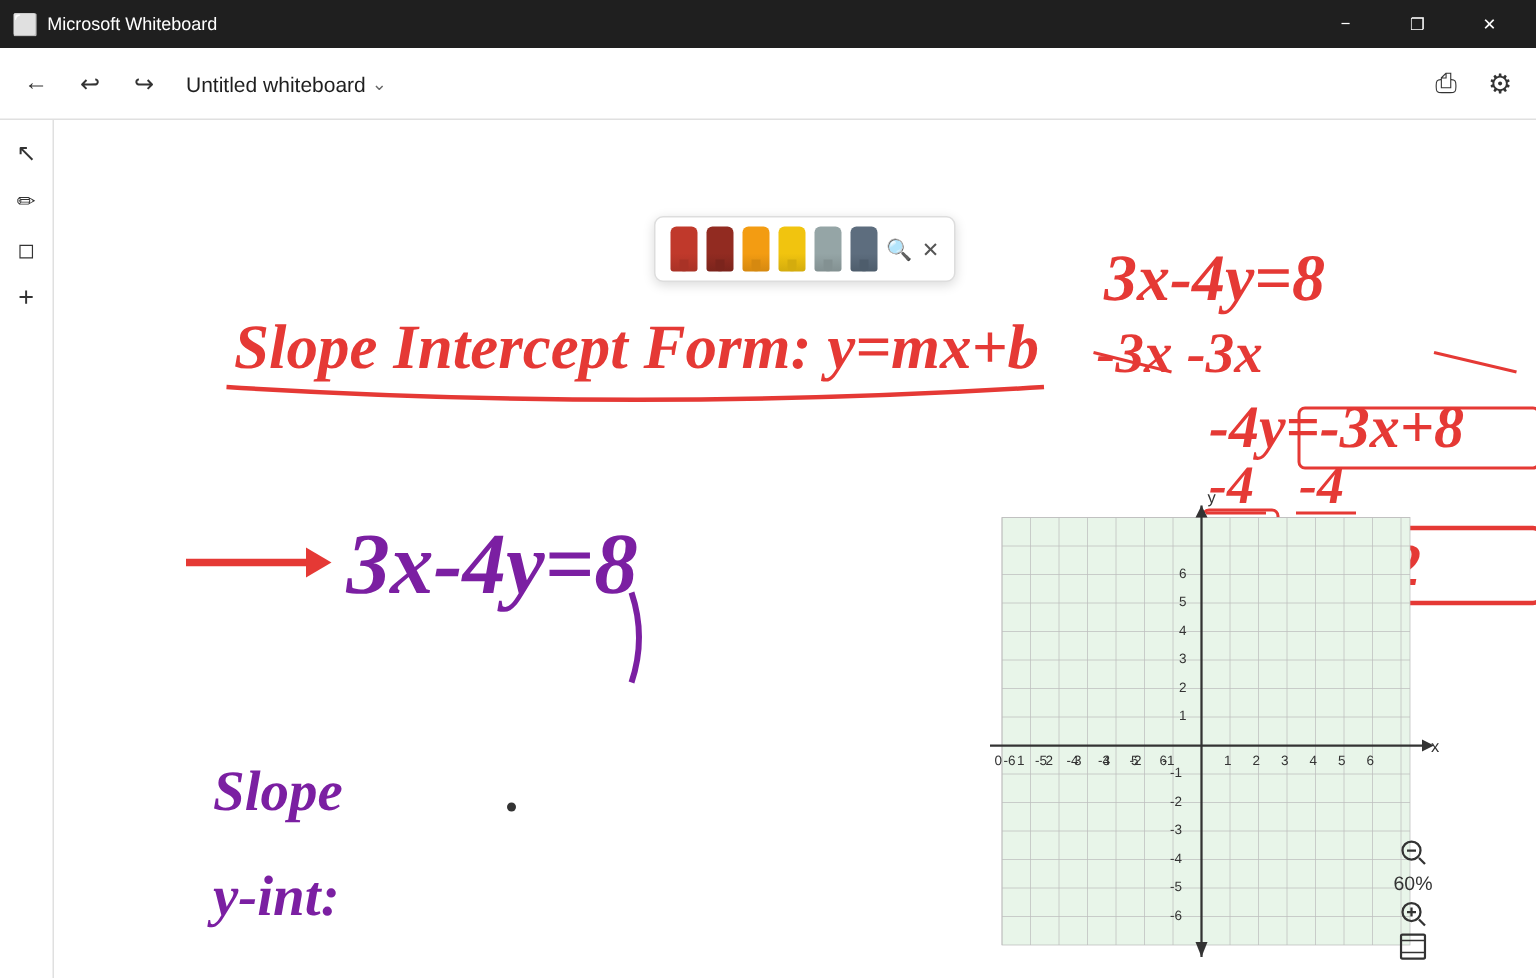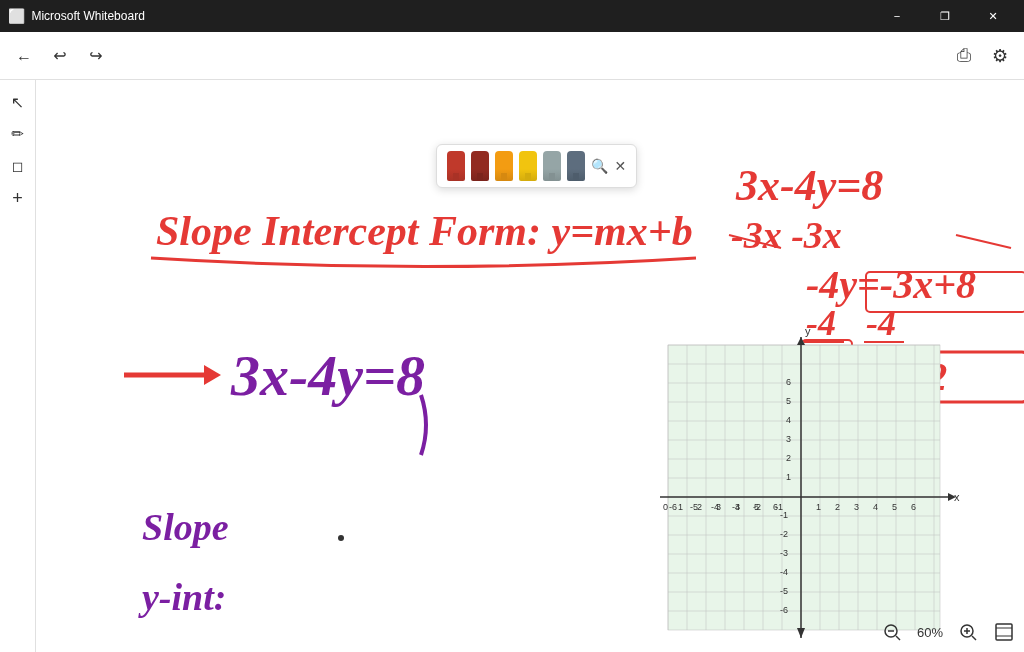--- a/index.html
+++ b/index.html
@@ -63,22 +63,22 @@
       display: flex; align-items: center; gap: 6px; box-shadow: 0 2px 8px rgba(0,0,0,0.15);
       z-index: 10;
     }
     .color-swatch {
       width: 22px; height: 28px; border-radius: 3px; cursor: pointer;
       display: flex; align-items: flex-end; justify-content: center; overflow: hidden;
     }
 
     
     #zoom-bar {
-      position: absolute; bottom: 0; right: 0; width: 160px; height: 40px;
-      display: flex; align-items: center; justify-content: flex-end; padding-right: 4px; gap: 4px;
+      position: absolute; bottom: 12px; right: 0; width: 160px; height: 40px;
+      display: flex; align-items: center; justify-content: flex-end; padding-right: 4px; gap: 4px; flex-direction: column;
     }
     .zoom-btn {
       width: 32px; height: 32px; display: flex; align-items: center; justify-content: center;
       border-radius: 4px; cursor: pointer; border: none; background: transparent;
       font-size: 14px; color: #333;
     }
     .zoom-pct { font-size: 13px; color: #333; min-width: 36px; text-align: center; }
 
     
     #whiteboard-svg {
@@ -97,20 +97,24 @@
     <button class="win-btn">−</button>
     <button class="win-btn">❐</button>
     <button class="win-btn close">✕</button>
   </div>
 </div>
 
 <div id="toolbar">
   <button class="toolbar-btn">←</button>
   <button class="toolbar-btn">↩</button>
   <button class="toolbar-btn">↪</button>
+  <div id="title-area">
+    <span>Untitled whiteboard</span>
+    <span class="chevron">⌄</span>
+  </div>
   <div class="toolbar-right">
     <button class="toolbar-btn" style="font-size:18px;">⎙</button>
     <button class="toolbar-btn" style="font-size:18px;">⚙</button>
   </div>
 </div>
 
 <div id="main">
 
   <div id="left-tools">
     <button class="tool-btn" style="font-size:16px;">↖</button>

